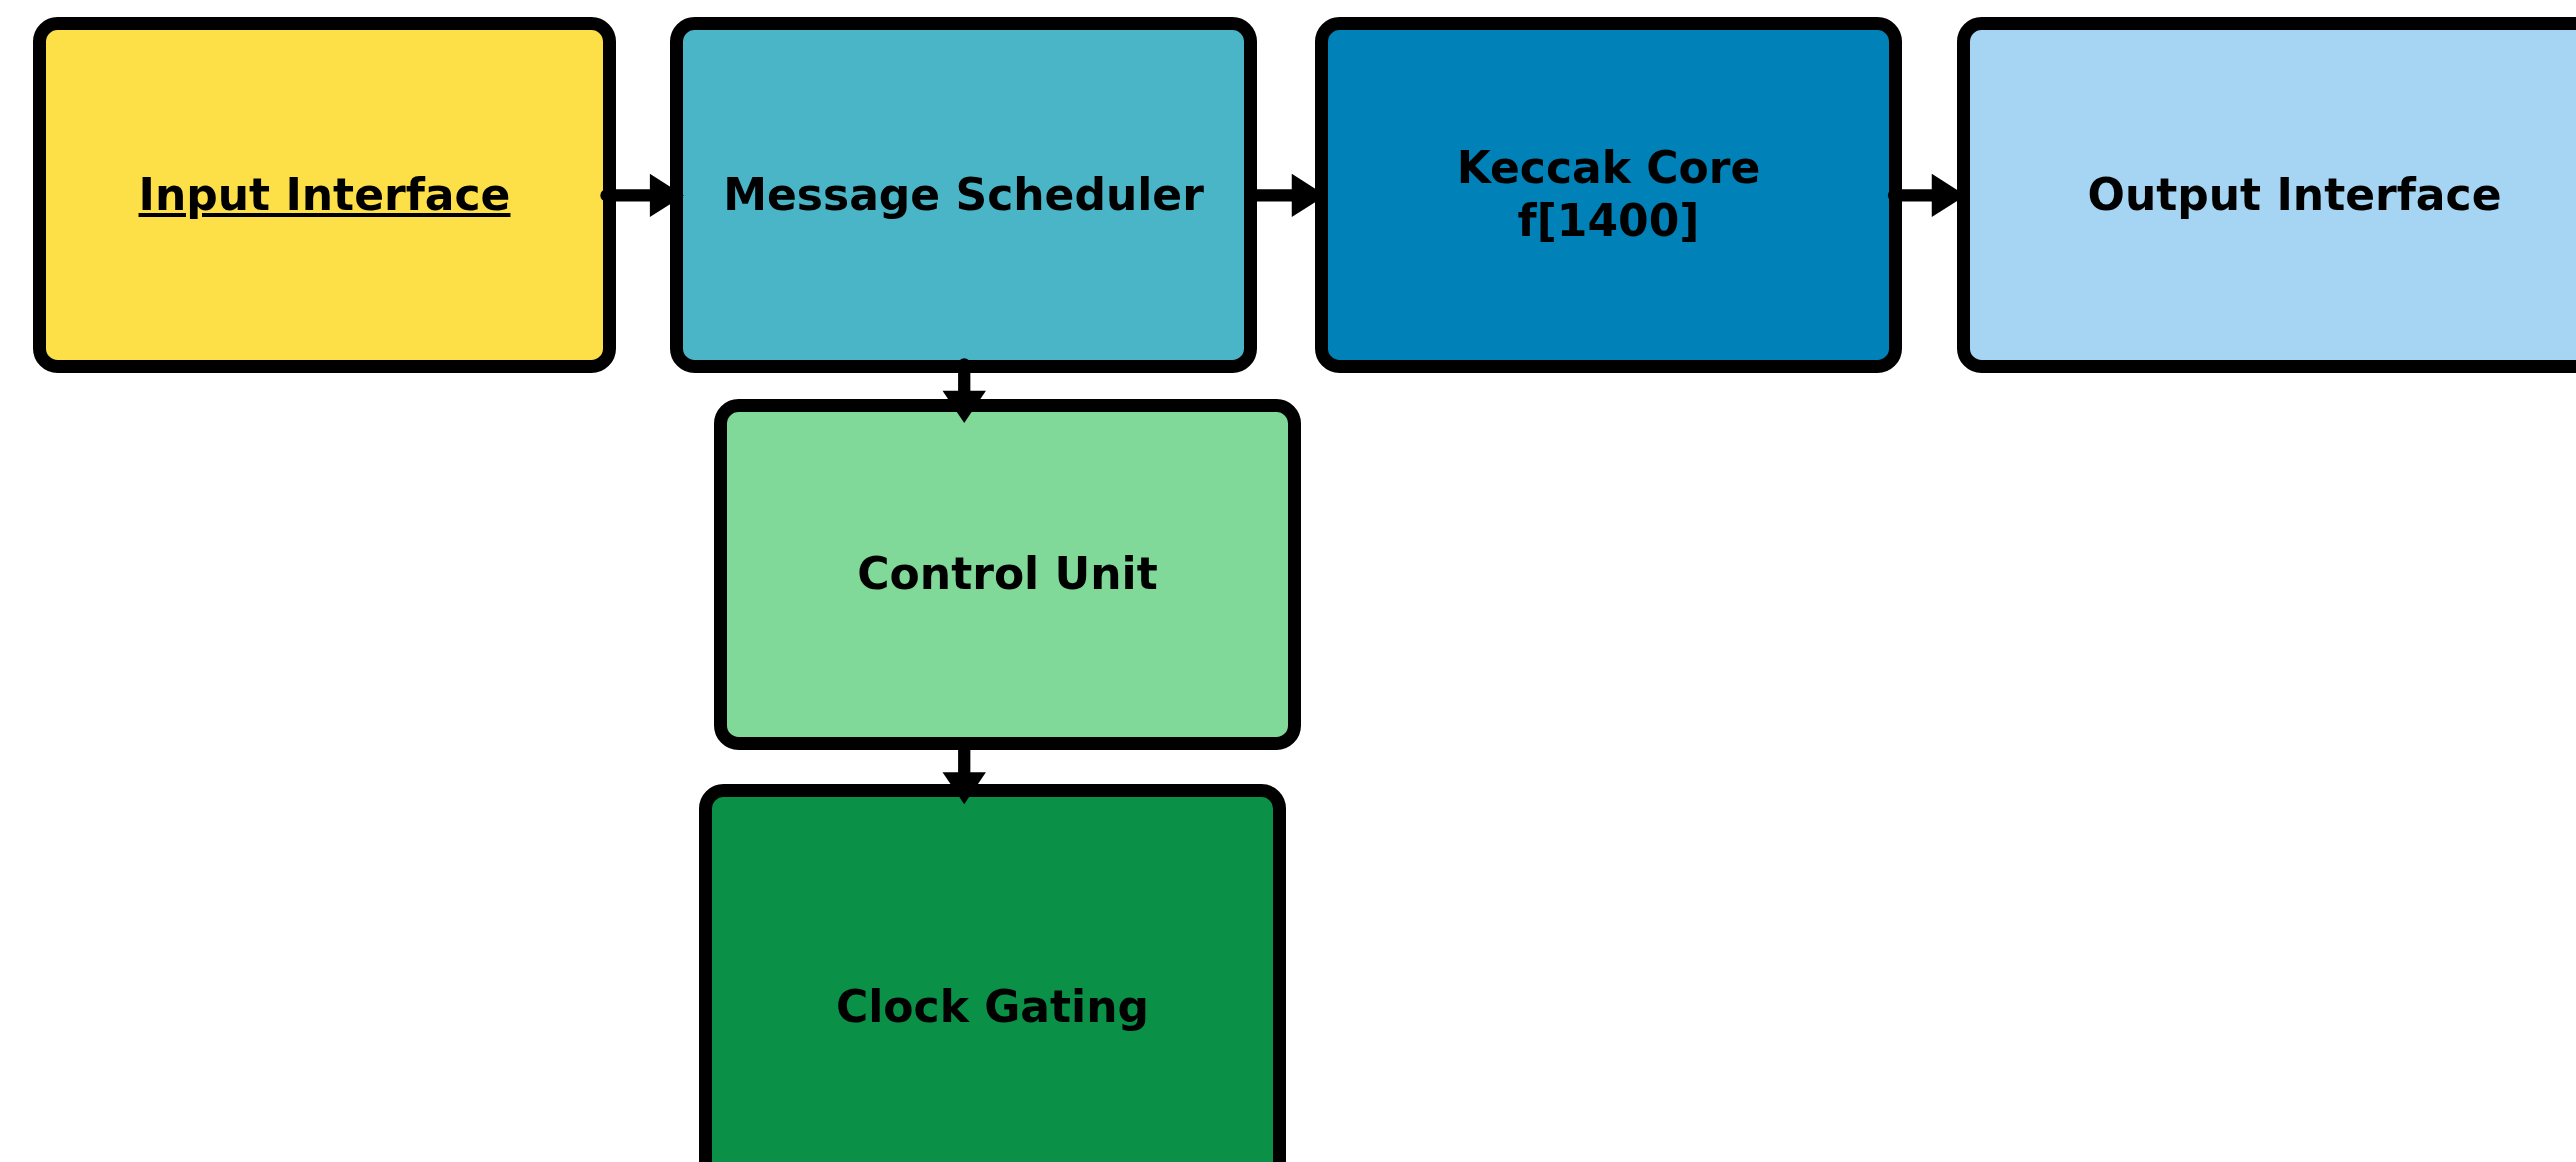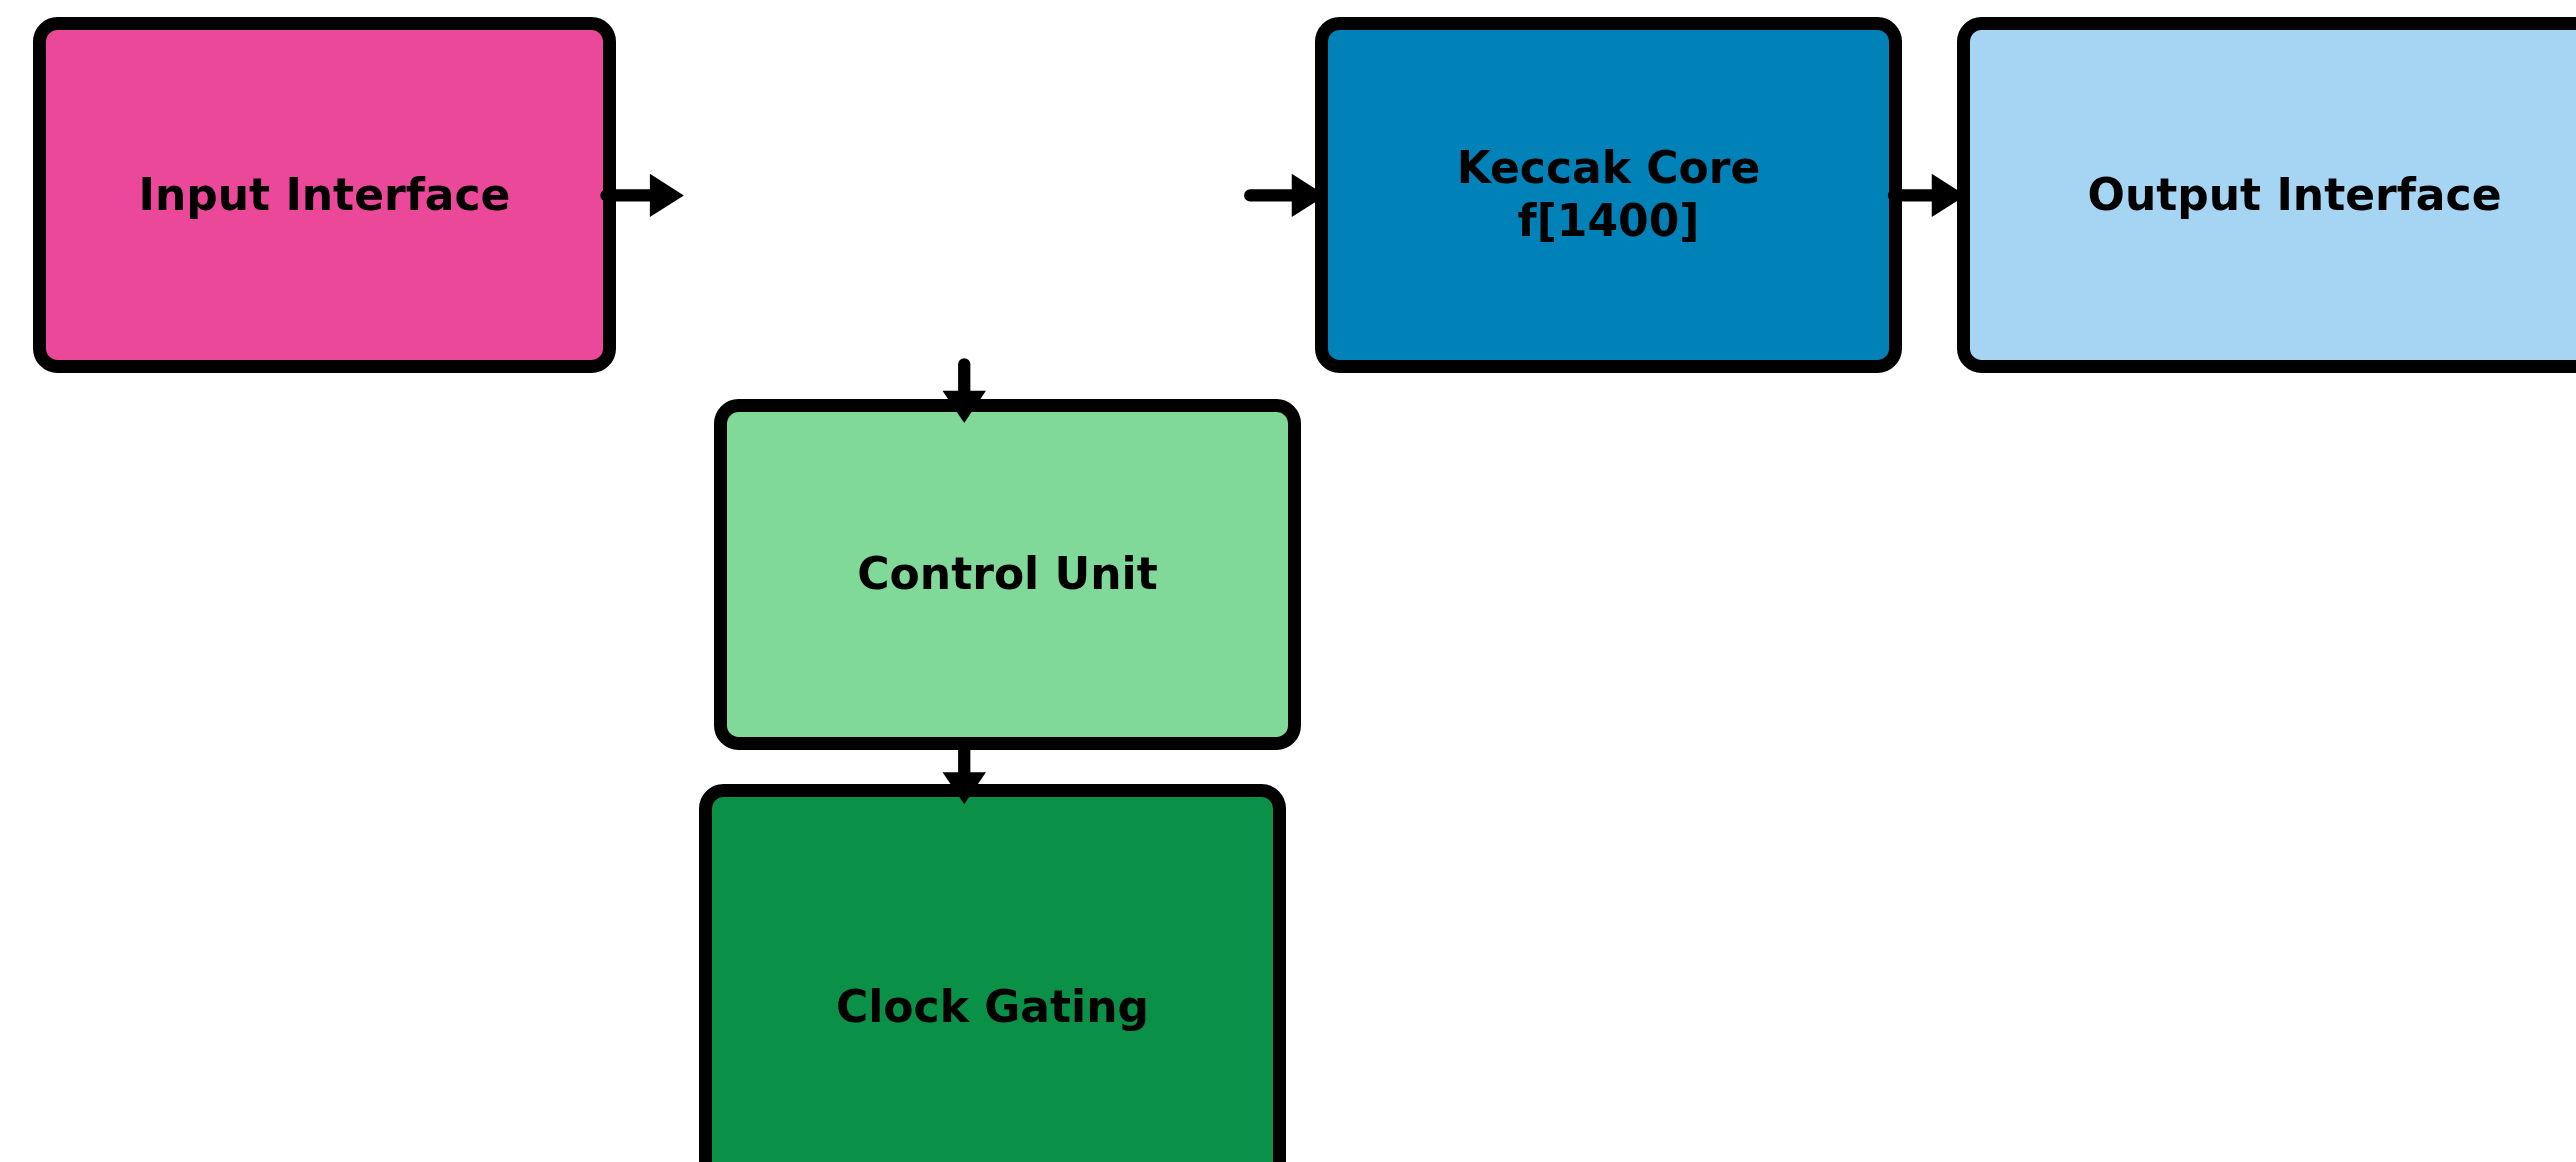--- a/index.html
+++ b/index.html
@@ -49,24 +49,27 @@
     width: 2576px;
     height: 1162px;
     pointer-events: none;
   }
 </style>
 </head>
 <body>
 
 <div class="canvas">
 
-  <div class="box" id="box-input" style="background-color: #ec4899;">
+  <div class="box" id="box-input" style="background-color: #fde047; text-decoration: underline;">
     <span class="label">Input Interface</span>
   </div>
 
+  <div class="box" id="box-scheduler" style="background-color: rgb(74, 181, 198);">
+    <span class="label">Message Scheduler</span>
+  </div>
 
   <div class="box" id="box-keccak" style="background-color: rgb(0, 130, 184);">
     <span class="label">Keccak Core</span>
     <span class="label">f[1400]</span>
   </div>
 
   <div class="box" id="box-output" style="background-color: rgb(166, 213, 243);">
     <span class="label">Output Interface</span>
   </div>
 

